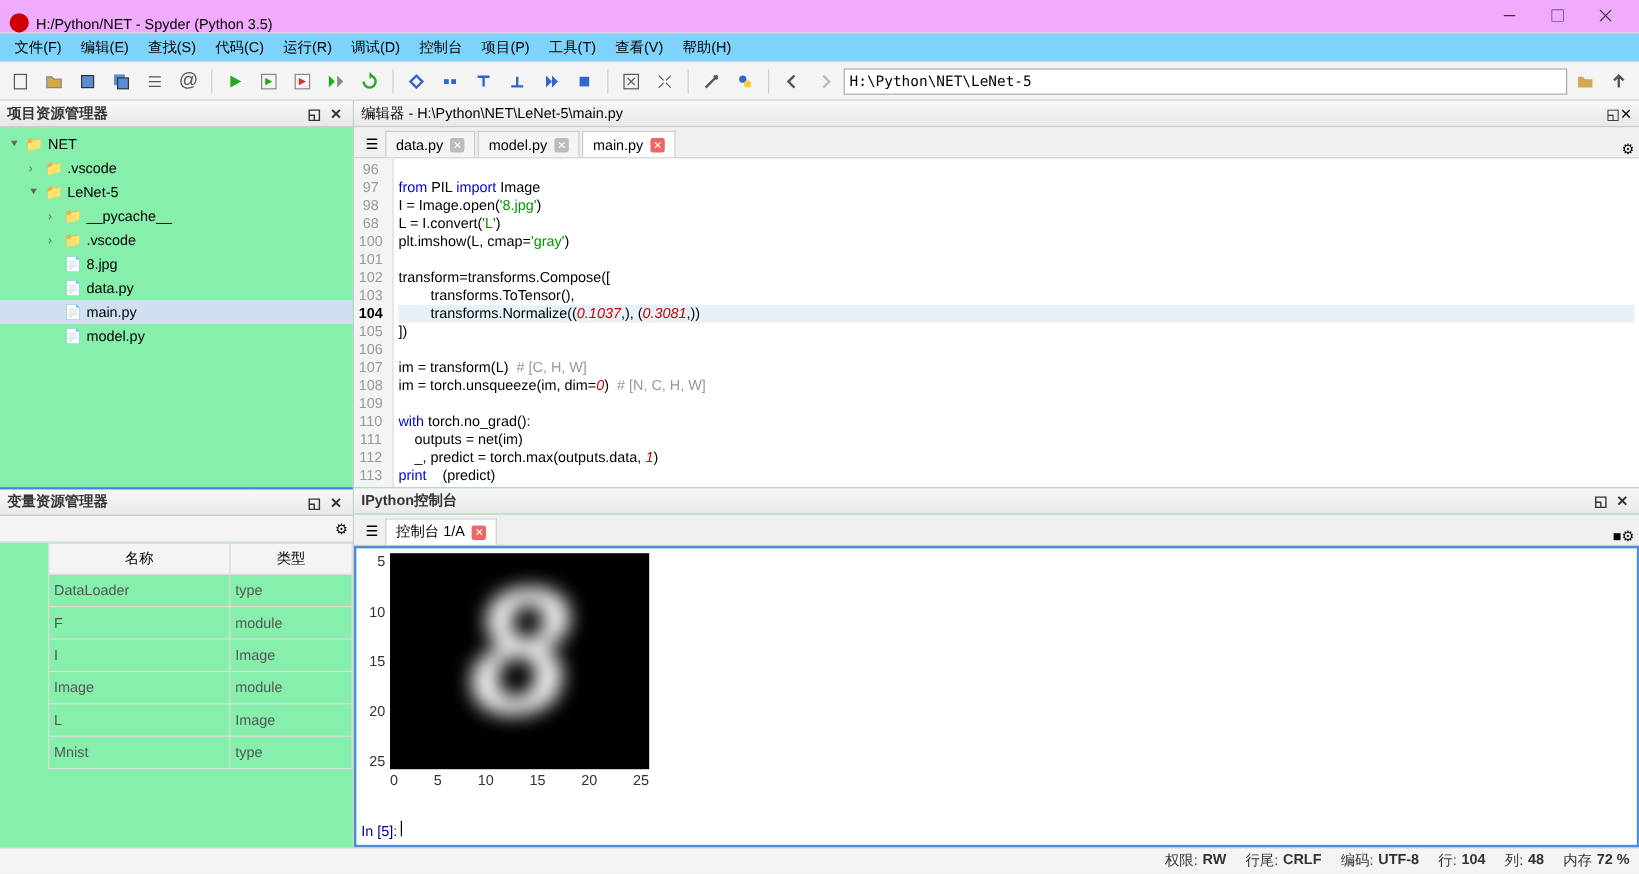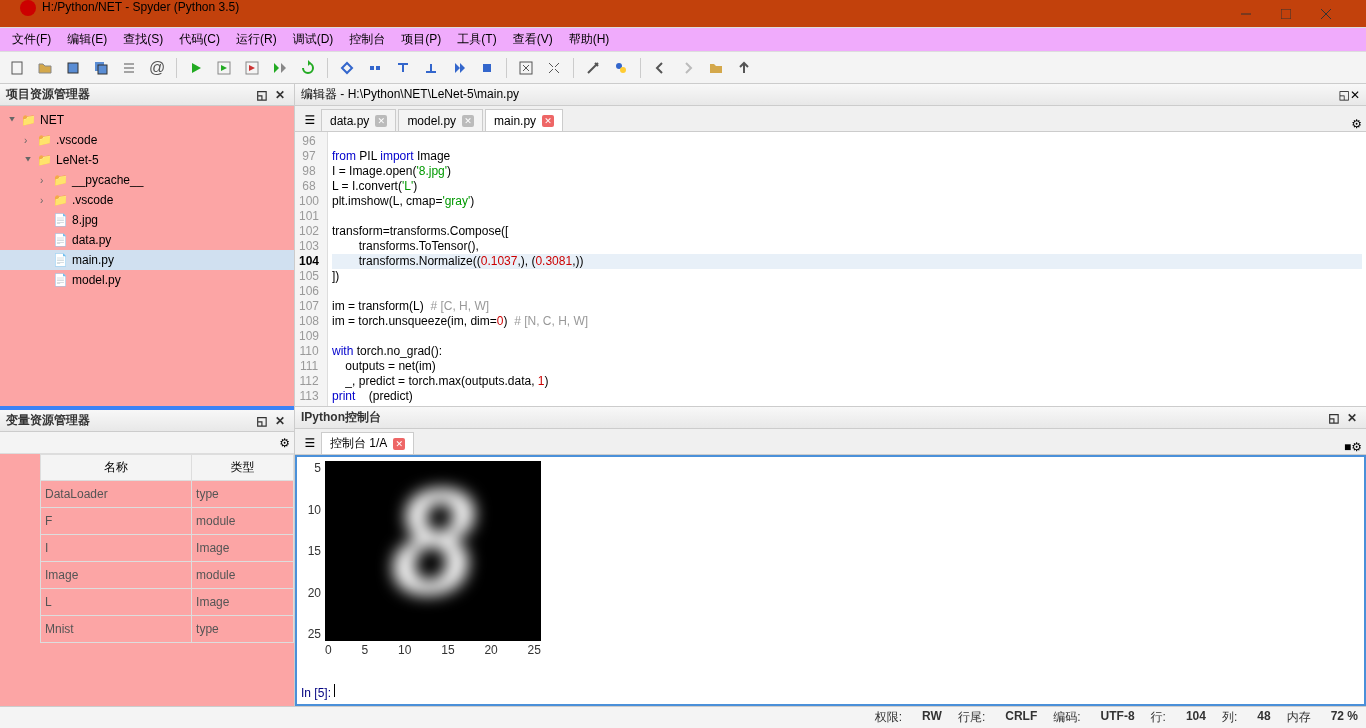--- a/index.html
+++ b/index.html
@@ -1,43 +1,43 @@
 <!DOCTYPE html>
 <html><head>
 <meta charset="utf-8">
 <style>
 * { margin: 0; padding: 0; box-sizing: border-box; font-family: "Microsoft YaHei", Arial, sans-serif; font-size: 12px; }
 body { background: #f0f0f0; width: 1366px; height: 728px; overflow: hidden; display: flex; flex-direction: column; }
-.titlebar { height: 28px; background: #c2410c; display: flex; align-items: flex-start; padding: 0 20px; border-bottom: 1px solid #ddd; }
+.titlebar { height: 28px; background: #f0abfc; display: flex; align-items: flex-end; padding: 0 8px; border-bottom: 1px solid #ddd; }
 .titlebar .icon { width: 16px; height: 16px; background: #c00; border-radius: 50%; margin-right: 6px; }
 .titlebar .title { flex: 1; color: #000; }
 .titlebar .winbtn { width: 40px; height: 28px; display: flex; align-items: center; justify-content: center; cursor: pointer; }
-.menubar { height: 24px; background: #f0abfc; display: flex; align-items: center; padding: 0 4px; border-bottom: 1px solid #ddd; }
+.menubar { height: 24px; background: #7dd3fc; display: flex; align-items: center; padding: 0 4px; border-bottom: 1px solid #ddd; }
 .menubar .menuitem { padding: 2px 8px; cursor: pointer; }
 .toolbar { height: 32px; background: #f4f4f4; display: flex; align-items: center; padding: 0 4px; border-bottom: 1px solid #ccc; gap: 2px; }
 .toolbar .tbtn { width: 26px; height: 26px; display: flex; align-items: center; justify-content: center; cursor: pointer; border: 1px solid transparent; }
 .toolbar .sep { width: 1px; height: 20px; background: #ccc; margin: 0 4px; }
 .toolbar .pathbox { flex: 1; height: 22px; border: 1px solid #aaa; background: #fff; padding: 0 4px; display: flex; align-items: center; font-family: Consolas, monospace; }
 .main { flex: 1; display: flex; min-height: 0; }
 .leftcol { width: 295px; display: flex; flex-direction: column; border-right: 1px solid #ccc; }
 .rightcol { flex: 1; display: flex; flex-direction: column; min-width: 0; }
-.panel { display: flex; flex-direction: column; background: #fca5a5; }
+.panel { display: flex; flex-direction: column; background: #86efac; }
 .panel-header { height: 22px; background: linear-gradient(#f8f8f8,#e8e8e8); border-bottom: 1px solid #ccc; display: flex; align-items: center; padding: 0 6px; font-weight: bold; color: #333; }
 .panel-header .spacer { flex: 1; }
 .panel-header .pbtn { width: 16px; height: 16px; display: flex; align-items: center; justify-content: center; cursor: pointer; margin-left: 2px; }
 .panel-tools { height: 22px; background: #f4f4f4; border-bottom: 1px solid #ddd; display: flex; align-items: center; justify-content: flex-end; padding: 0 4px; gap: 4px; }
 .tree { flex: 1; overflow: auto; padding: 4px 0; }
 .tree-node { display: flex; align-items: center; height: 20px; padding-left: 8px; cursor: pointer; }
 .tree-node.selected { background: #d0e0f0; }
 .tree-node .arrow { width: 12px; color: #666; font-size: 10px; }
 .tree-node .ficon { width: 18px; display: flex; justify-content: center; }
 .tree-node .label { margin-left: 2px; }
 .indent1 { padding-left: 24px; }
 .indent2 { padding-left: 40px; }
-.varpanel { flex: 0 0 300px; border-top: 4px solid #3b82f6; }
+.varpanel { flex: 0 0 300px; border-top: 2px solid #3b82f6; }
 .vartable { flex: 1; overflow: auto; margin-left: 40px; }
 .vartable table { width: 100%; border-collapse: collapse; }
 .vartable th { background: #f4f4f4; border: 1px solid #ddd; padding: 4px; text-align: center; font-weight: normal; }
 .vartable td { border: 1px solid #ddd; padding: 6px 4px; color: #555; }
 .editor-header { height: 22px; background: linear-gradient(#f8f8f8,#e8e8e8); border-bottom: 1px solid #ccc; display: flex; align-items: center; padding: 0 6px; font-family: Consolas, monospace; }
 .editor-header .spacer { flex: 1; }
 .tabs { height: 26px; background: #f0f0f0; display: flex; align-items: flex-end; padding: 0 4px; border-bottom: 1px solid #ccc; }
 .tabs .tabicon { width: 22px; height: 22px; display: flex; align-items: center; justify-content: center; cursor: pointer; }
 .tab { height: 22px; display: flex; align-items: center; padding: 0 8px; background: #f4f4f4; border: 1px solid #ccc; border-bottom: none; margin-right: 2px; cursor: pointer; font-family: Consolas, monospace; }
 .tab.active { background: #fff; }
@@ -45,34 +45,34 @@
 .tab .close.gray { background: #bbb; }
 .code-area { flex: 1; overflow: auto; background: #fff; font-family: Consolas, monospace; font-size: 13px; display: flex; }
 .gutter { background: #f4f4f4; border-right: 1px solid #ddd; padding: 2px 8px 2px 4px; text-align: center; color: #999; user-select: none; }
 .gutter .ln { height: 15px; line-height: 15px; }
 .gutter .ln.hl { color: #000; font-weight: bold; }
 .codetext { flex: 1; padding: 2px 4px; white-space: pre; }
 .codetext .line { height: 15px; line-height: 15px; }
 .codetext .line.hl { background: #e8f0f8; }
 .kw { color: #0000cc; }
 .st { color: #009900; }
-.nm { color: #cc0000; }
+.nm { color: #cc0000; font-style: italic; }
 .cm { color: #999; }
 .console-wrap { flex: 0 0 300px; border-top: 1px solid #ccc; display: flex; flex-direction: column; }
 .console-body { flex: 1; background: #fff; border: 2px solid #4a90d9; overflow: auto; padding: 4px; font-family: Consolas, monospace; position: relative; }
 .chart { display: flex; }
 .chart .yaxis { width: 24px; display: flex; flex-direction: column; justify-content: space-between; align-items: flex-end; padding-right: 4px; font-size: 11px; color: #333; height: 180px; }
 .chart .plotbox { width: 216px; }
 .chart .img { width: 216px; height: 180px; background: #000; position: relative; }
 .chart .xaxis { display: flex; justify-content: space-between; font-size: 11px; color: #333; padding: 2px 0; }
 .digit-8 { position: absolute; color: #fff; font-size: 150px; font-family: Arial; left: 50%; top: 50%; transform: translate(-50%, -55%); filter: blur(8px); font-style: italic; font-weight: bold; }
 .console-prompt { margin-top: 25px; }
 .console-prompt .pr { color: #000080; }
 .statusbar { height: 22px; background: #f4f4f4; border-top: 1px solid #ccc; display: flex; align-items: center; justify-content: flex-end; padding: 0 8px; gap: 16px; color: #333; }
-.statusbar .sitem { display: flex; gap: 20px; }
+.statusbar .sitem { display: flex; gap: 4px; }
 .statusbar .sitem b { font-weight: bold; }
 svg { display: block; }
 </style>
 </head>
 <body>
 
 <div class="titlebar">
   <div class="icon"></div>
   <div class="title">H:/Python/NET - Spyder (Python 3.5)</div>
   <div class="winbtn">
@@ -230,20 +230,21 @@
   <div class="tbtn">
       <svg width="16" height="16">
         <path d="M10 3l-5 5 5 5" fill="none" stroke="#555" stroke-width="2"></path>
       </svg>
     </div>
   <div class="tbtn">
       <svg width="16" height="16">
         <path d="M6 3l5 5-5 5" fill="none" stroke="#bbb" stroke-width="2"></path>
       </svg>
     </div>
+  <div class="pathbox">H:\Python\NET\LeNet-5</div>
   <div class="tbtn">
       <svg width="16" height="16">
         <path d="M2 4h4l2 2h6v7H2z" fill="#d4a84b"></path>
       </svg>
     </div>
   <div class="tbtn">
       <svg width="16" height="16">
         <path d="M8 13V3M4 7l4-4 4 4" fill="none" stroke="#555" stroke-width="2"></path>
       </svg>
     </div>

